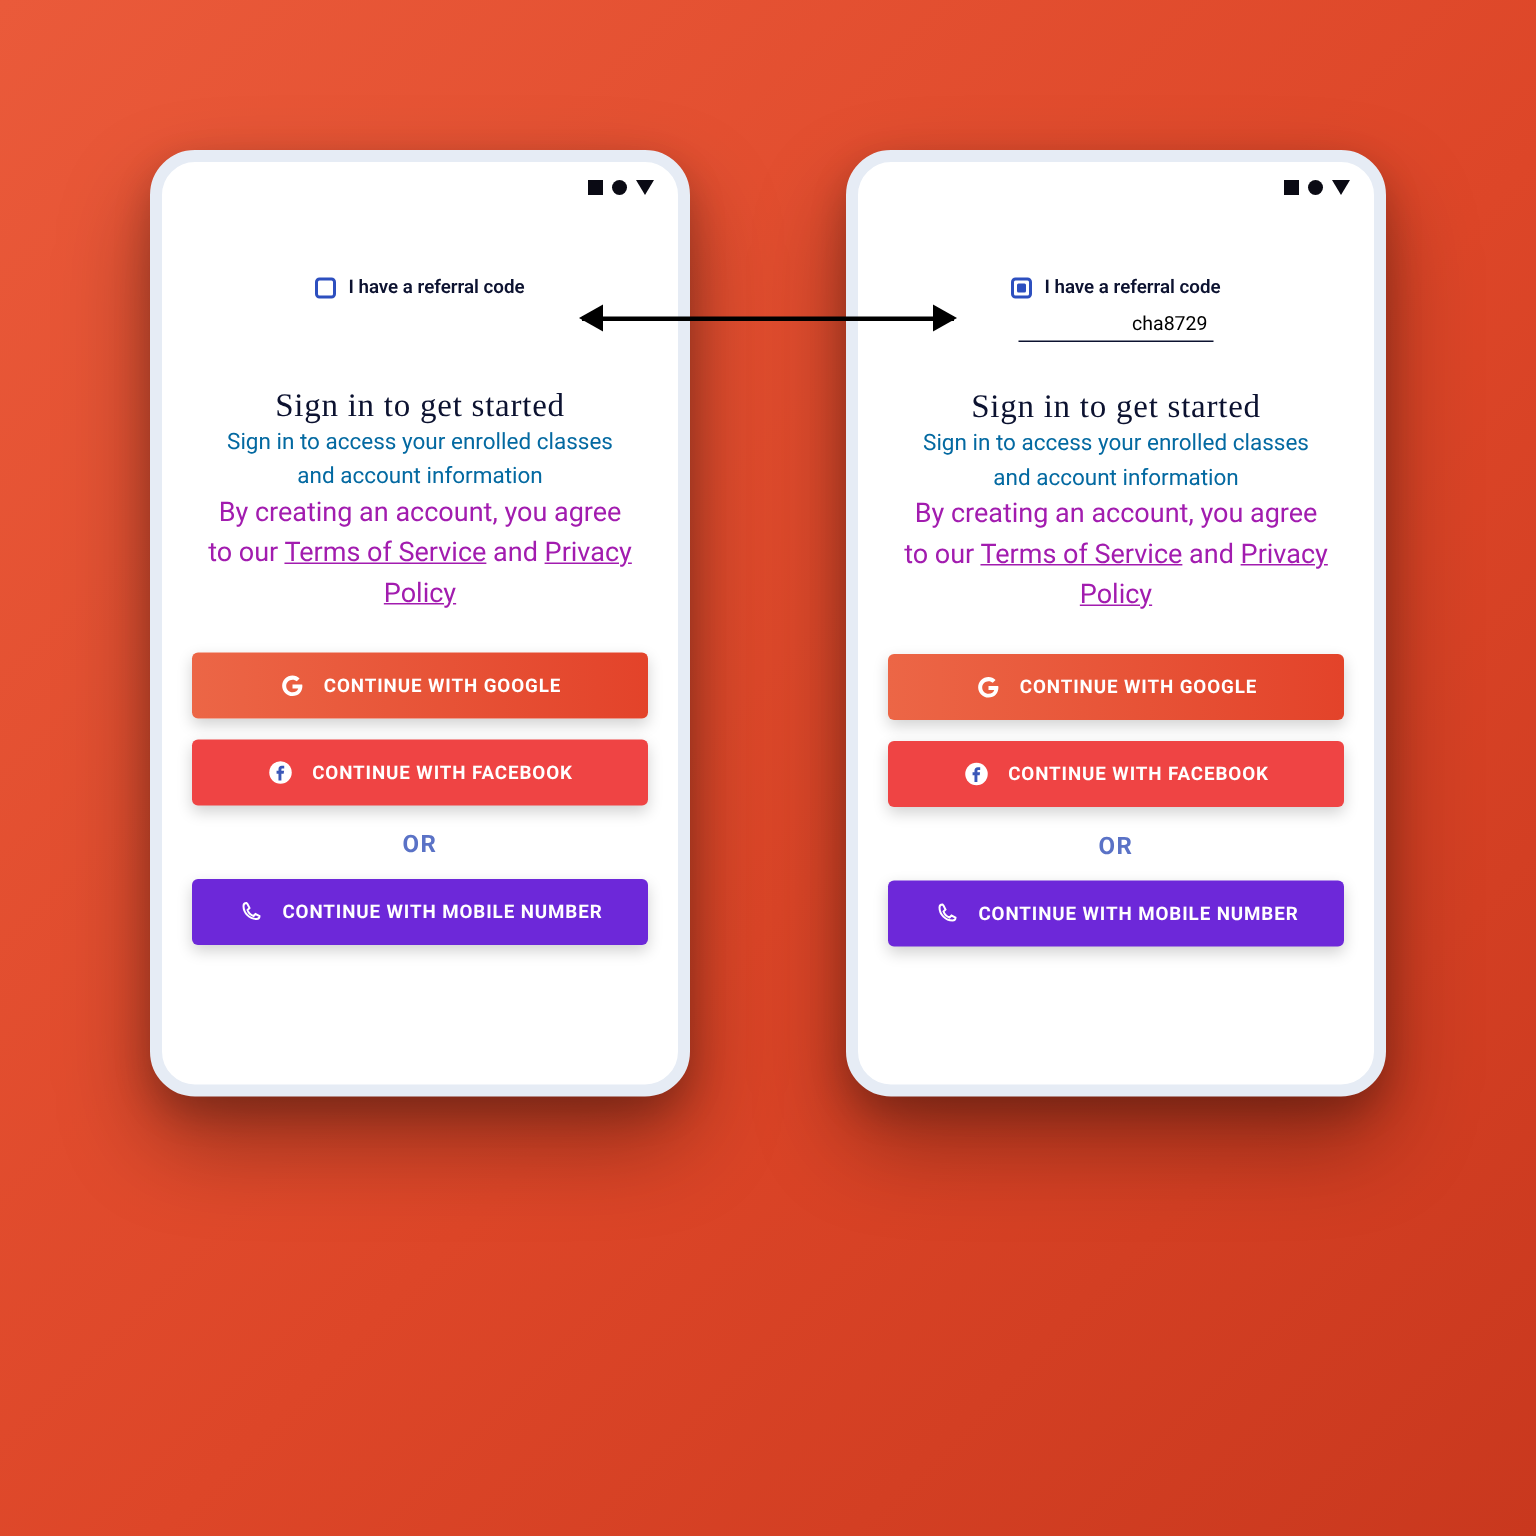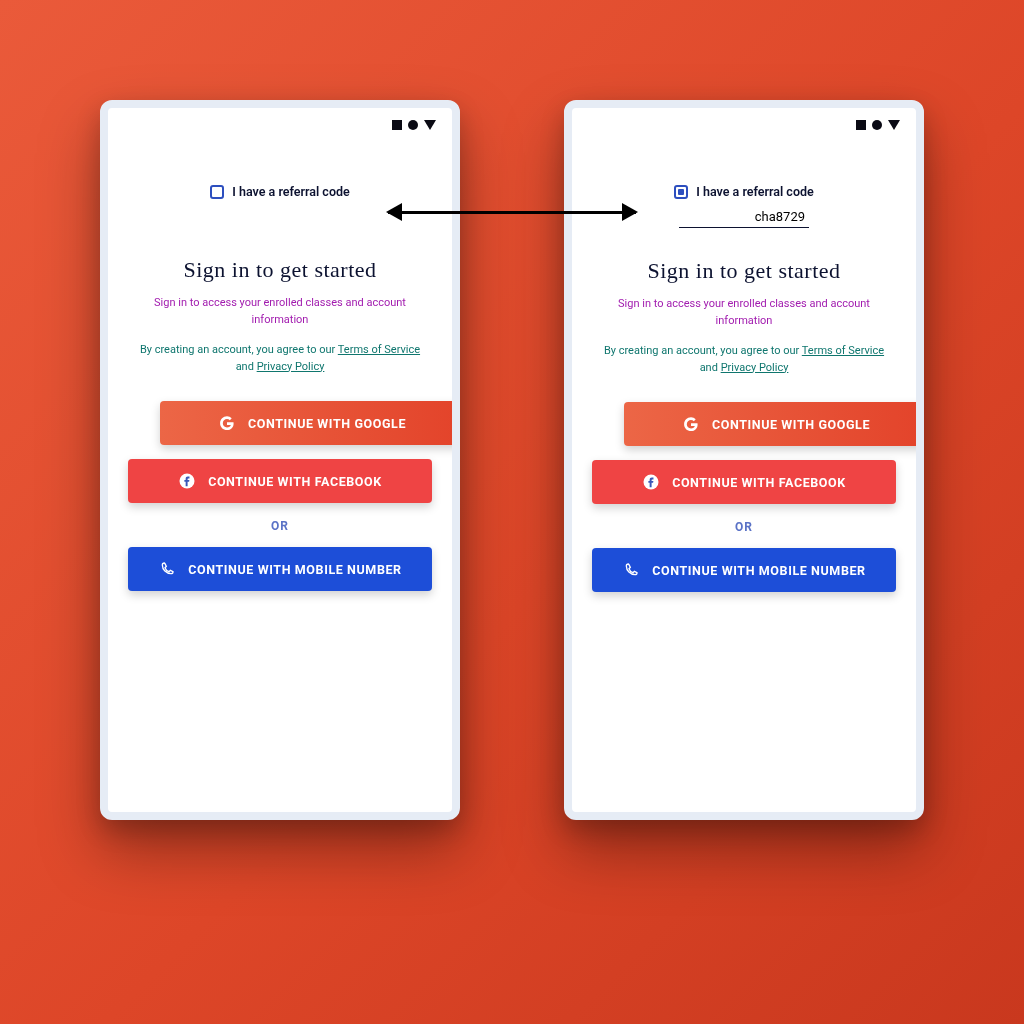--- a/index.html
+++ b/index.html
@@ -11,23 +11,23 @@
     overflow: hidden;
   }
   .stage {
     position: relative;
     width: 1024px;
     height: 1024px;
   }
   .phone {
     position: absolute;
     width: 360px;
-    height: 720px;
+    height: 631px;
     background: #ffffff;
-    border-radius: 12px;
+    border-radius: 30px;
     box-shadow: 0 30px 60px rgba(0,0,0,0.35), 0 10px 25px rgba(0,0,0,0.2);
     border: 8px solid #e6ecf5;
     overflow: hidden;
   }
   .phone-left  { left: 100px; top: 100px; }
   .phone-right { left: 564px; top: 100px; }
 
   .status-bar {
     height: 28px;
     display: flex;
@@ -99,30 +99,29 @@
     font-family: Georgia, 'Times New Roman', serif;
     font-weight: 400;
     font-size: 22px;
     letter-spacing: 0.5px;
     color: #0c1230;
     margin-top: 58px;
   }
   .phone-right h1.title { margin-top: 30px; }
 
   .subtitle {
-    font-size: 11px;
-    color: #a21caf;
-    margin-top: 12px;
+    font-size: 15px;
+    color: #0369a1;
+    margin-top: 0;
     line-height: 1.5;
     padding: 0 10px;
   }
   .terms {
-    font-size: 11px;
-    color: #0f766e;
-    margin-top: 14px;
+    font-size: 18px;
+    color: #a21caf;
     line-height: 1.5;
     padding: 0 8px;
   }
   .terms .u { text-decoration: underline; cursor: pointer; }
 
   .btn {
     display: flex;
     align-items: center;
     justify-content: center;
     gap: 12px;
@@ -130,26 +129,26 @@
     height: 44px;
     border-radius: 4px;
     color: #fff;
     font-size: 12.5px;
     font-weight: 700;
     letter-spacing: 0.6px;
     margin-top: 14px;
     cursor: pointer;
     box-shadow: 0 4px 10px rgba(0,0,0,0.18);
   }
-  .btn-google   { background: linear-gradient(90deg,#ec6646,#e3432a); margin-top: 26px; margin-left: 32px; }
+  .btn-google   { background: linear-gradient(90deg,#ec6646,#e3432a); margin-top: 26px; }
   .btn-facebook { background: #ef4444; }
-  .btn-mobile   { background: #1d4ed8; }
+  .btn-mobile   { background: #6d28d9; }
 
   .or {
-    font-size: 12px;
+    font-size: 16px;
     font-weight: 700;
     letter-spacing: 1px;
     color: #5a72c6;
     margin-top: 16px;
   }
 
   .icon { width: 18px; height: 18px; display:inline-flex; align-items:center; justify-content:center; }
 
   
   .connector {

